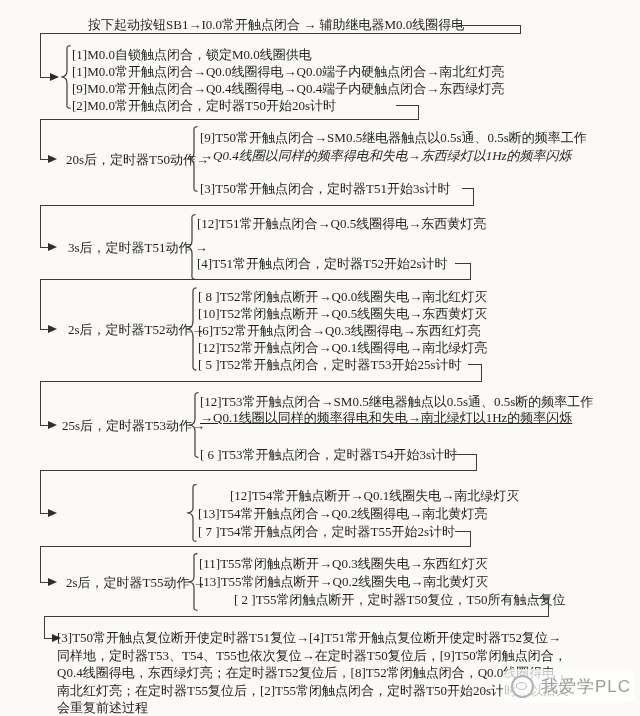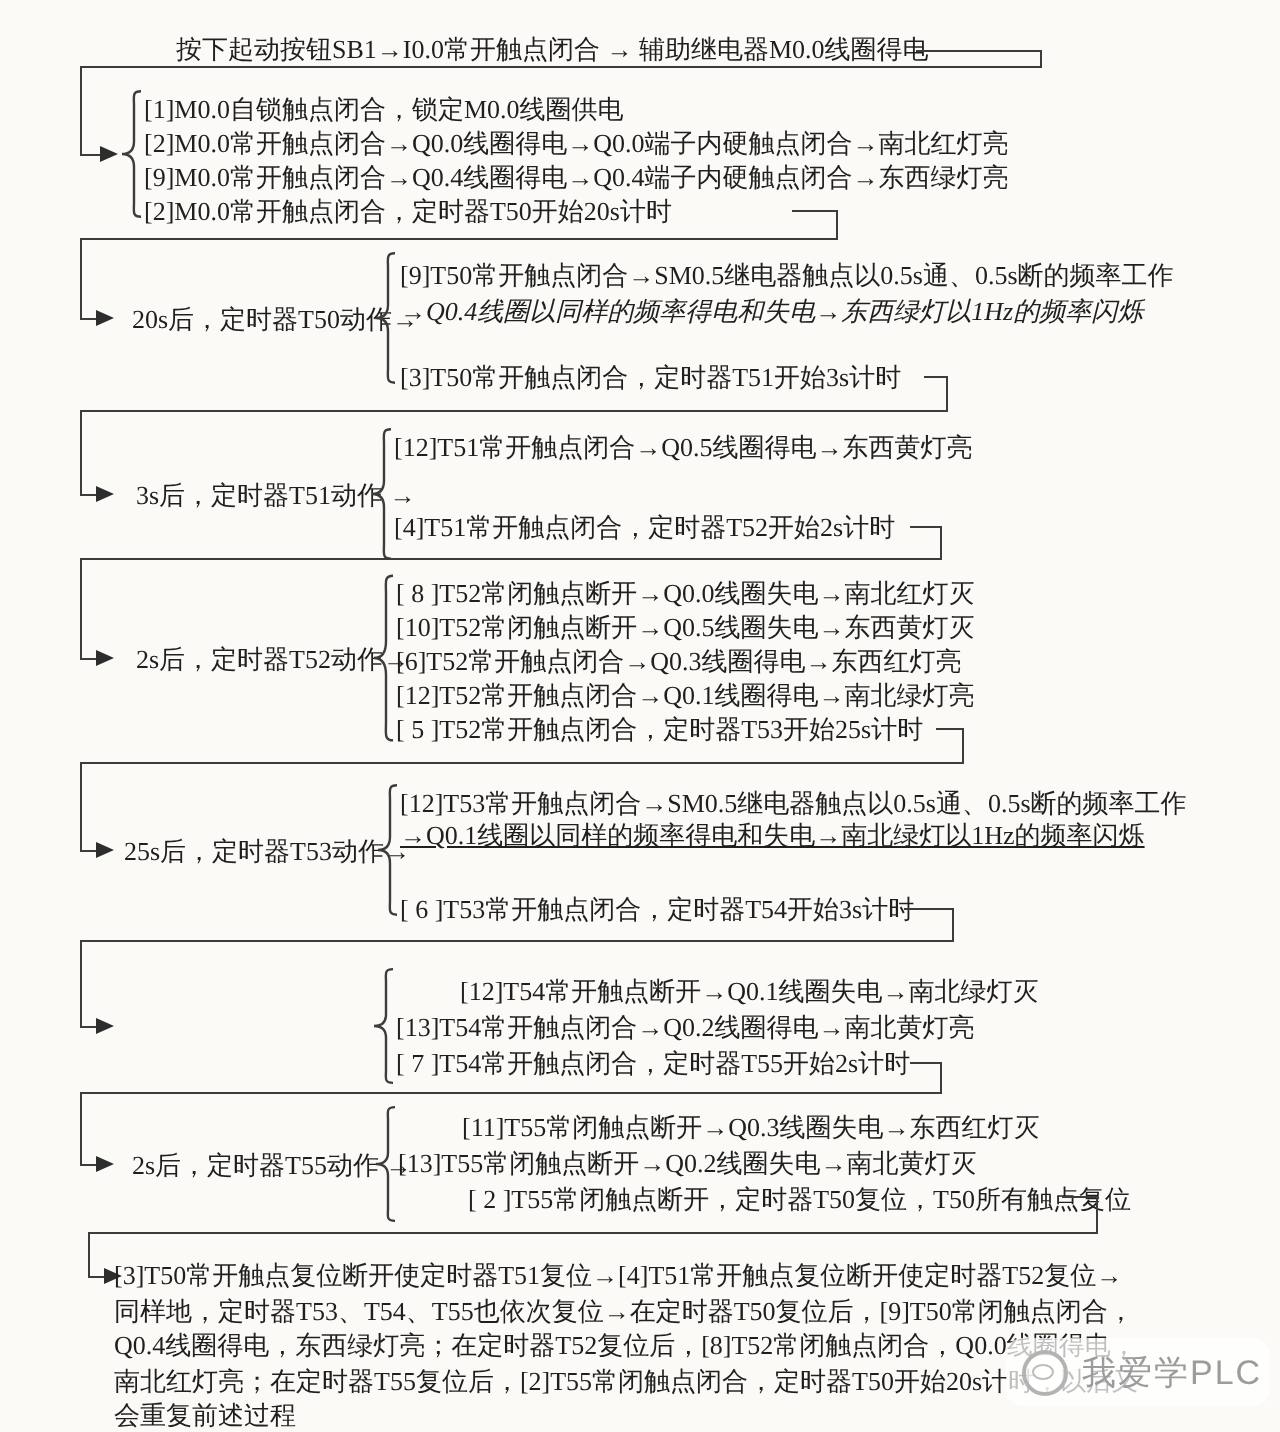--- a/index.html
+++ b/index.html
@@ -36,21 +36,21 @@
   <div class="ln" style="left:520px;top:25px;width:1px;height:9px;"></div>
   <div class="ln" style="left:40px;top:33px;width:481px;height:1px;"></div>
   <div class="ln" style="left:40px;top:33px;width:1px;height:45px;"></div>
   <div class="ln" style="left:40px;top:77px;width:10px;height:1px;"></div>
   <div class="head" style="left:50px;top:73px;"></div>
 
   <svg class="brace" style="left:60px;top:45px;" width="11" height="64" viewBox="0 0 11 100" preserveAspectRatio="none">
     <path d="M10.5,1 C6,1 7,5 7,12 L7,40 C7,46 5.5,50 1,50 C5.5,50 7,54 7,60 L7,88 C7,95 6,99 10.5,99" fill="none" stroke="#3c3c3c" stroke-width="1.2" vector-effect="non-scaling-stroke"></path>
   </svg>
   <div class="txt" style="left:72px;top:47px;">[1]M0.0自锁触点闭合，锁定M0.0线圈供电</div>
-  <div class="txt" style="left:72px;top:64px;">[2]M0.0常开触点闭合→Q0.0线圈得电→Q0.0端子内硬触点闭合→南北红灯亮</div>
+  <div class="txt" style="left:72px;top:64px;">[1]M0.0常开触点闭合→Q0.0线圈得电→Q0.0端子内硬触点闭合→南北红灯亮</div>
   <div class="txt" style="left:72px;top:81px;">[9]M0.0常开触点闭合→Q0.4线圈得电→Q0.4端子内硬触点闭合→东西绿灯亮</div>
   <div class="txt" style="left:72px;top:98px;">[2]M0.0常开触点闭合，定时器T50开始20s计时</div>
 
   <div class="ln" style="left:396px;top:105px;width:23px;height:1px;"></div>
   <div class="ln" style="left:418px;top:105px;width:1px;height:15px;"></div>
   <div class="ln" style="left:40px;top:119px;width:379px;height:1px;"></div>
   <div class="ln" style="left:40px;top:119px;width:1px;height:41px;"></div>
   <div class="ln" style="left:40px;top:159px;width:8px;height:1px;"></div>
   <div class="head" style="left:48px;top:155px;"></div>
 
@@ -126,21 +126,21 @@
   <div class="ln" style="left:470px;top:531px;width:1px;height:16px;"></div>
   <div class="ln" style="left:40px;top:546px;width:431px;height:1px;"></div>
   <div class="ln" style="left:40px;top:546px;width:1px;height:37px;"></div>
   <div class="ln" style="left:40px;top:582px;width:8px;height:1px;"></div>
   <div class="head" style="left:48px;top:578px;"></div>
 
   <div class="lbl" style="left:66px;top:575px;">2s后，定时器T55动作 →</div>
   <svg class="brace" style="left:187px;top:553px;" width="11" height="58" viewBox="0 0 11 100" preserveAspectRatio="none">
     <path d="M10.5,1 C6,1 7,5 7,12 L7,40 C7,46 5.5,50 1,50 C5.5,50 7,54 7,60 L7,88 C7,95 6,99 10.5,99" fill="none" stroke="#3c3c3c" stroke-width="1.2" vector-effect="non-scaling-stroke"></path>
   </svg>
-  <div class="txt" style="left:199px;top:556px;margin-left:32px;">[11]T55常闭触点断开→Q0.3线圈失电→东西红灯灭</div>
+  <div class="txt" style="left:199px;top:556px;">[11]T55常闭触点断开→Q0.3线圈失电→东西红灯灭</div>
   <div class="txt" style="left:199px;top:574px;">[13]T55常闭触点断开→Q0.2线圈失电→南北黄灯灭</div>
   <div class="txt" style="left:199px;top:592px;margin-left:35px;">[ 2 ]T55常闭触点断开，定时器T50复位，T50所有触点复位</div>
 
   <div class="ln" style="left:531px;top:598px;width:18px;height:1px;"></div>
   <div class="ln" style="left:548px;top:598px;width:1px;height:19px;"></div>
   <div class="ln" style="left:44px;top:616px;width:505px;height:1px;"></div>
   <div class="ln" style="left:44px;top:616px;width:1px;height:23px;"></div>
   <div class="ln" style="left:44px;top:638px;width:8px;height:1px;"></div>
   <div class="head" style="left:52px;top:634px;"></div>
 

